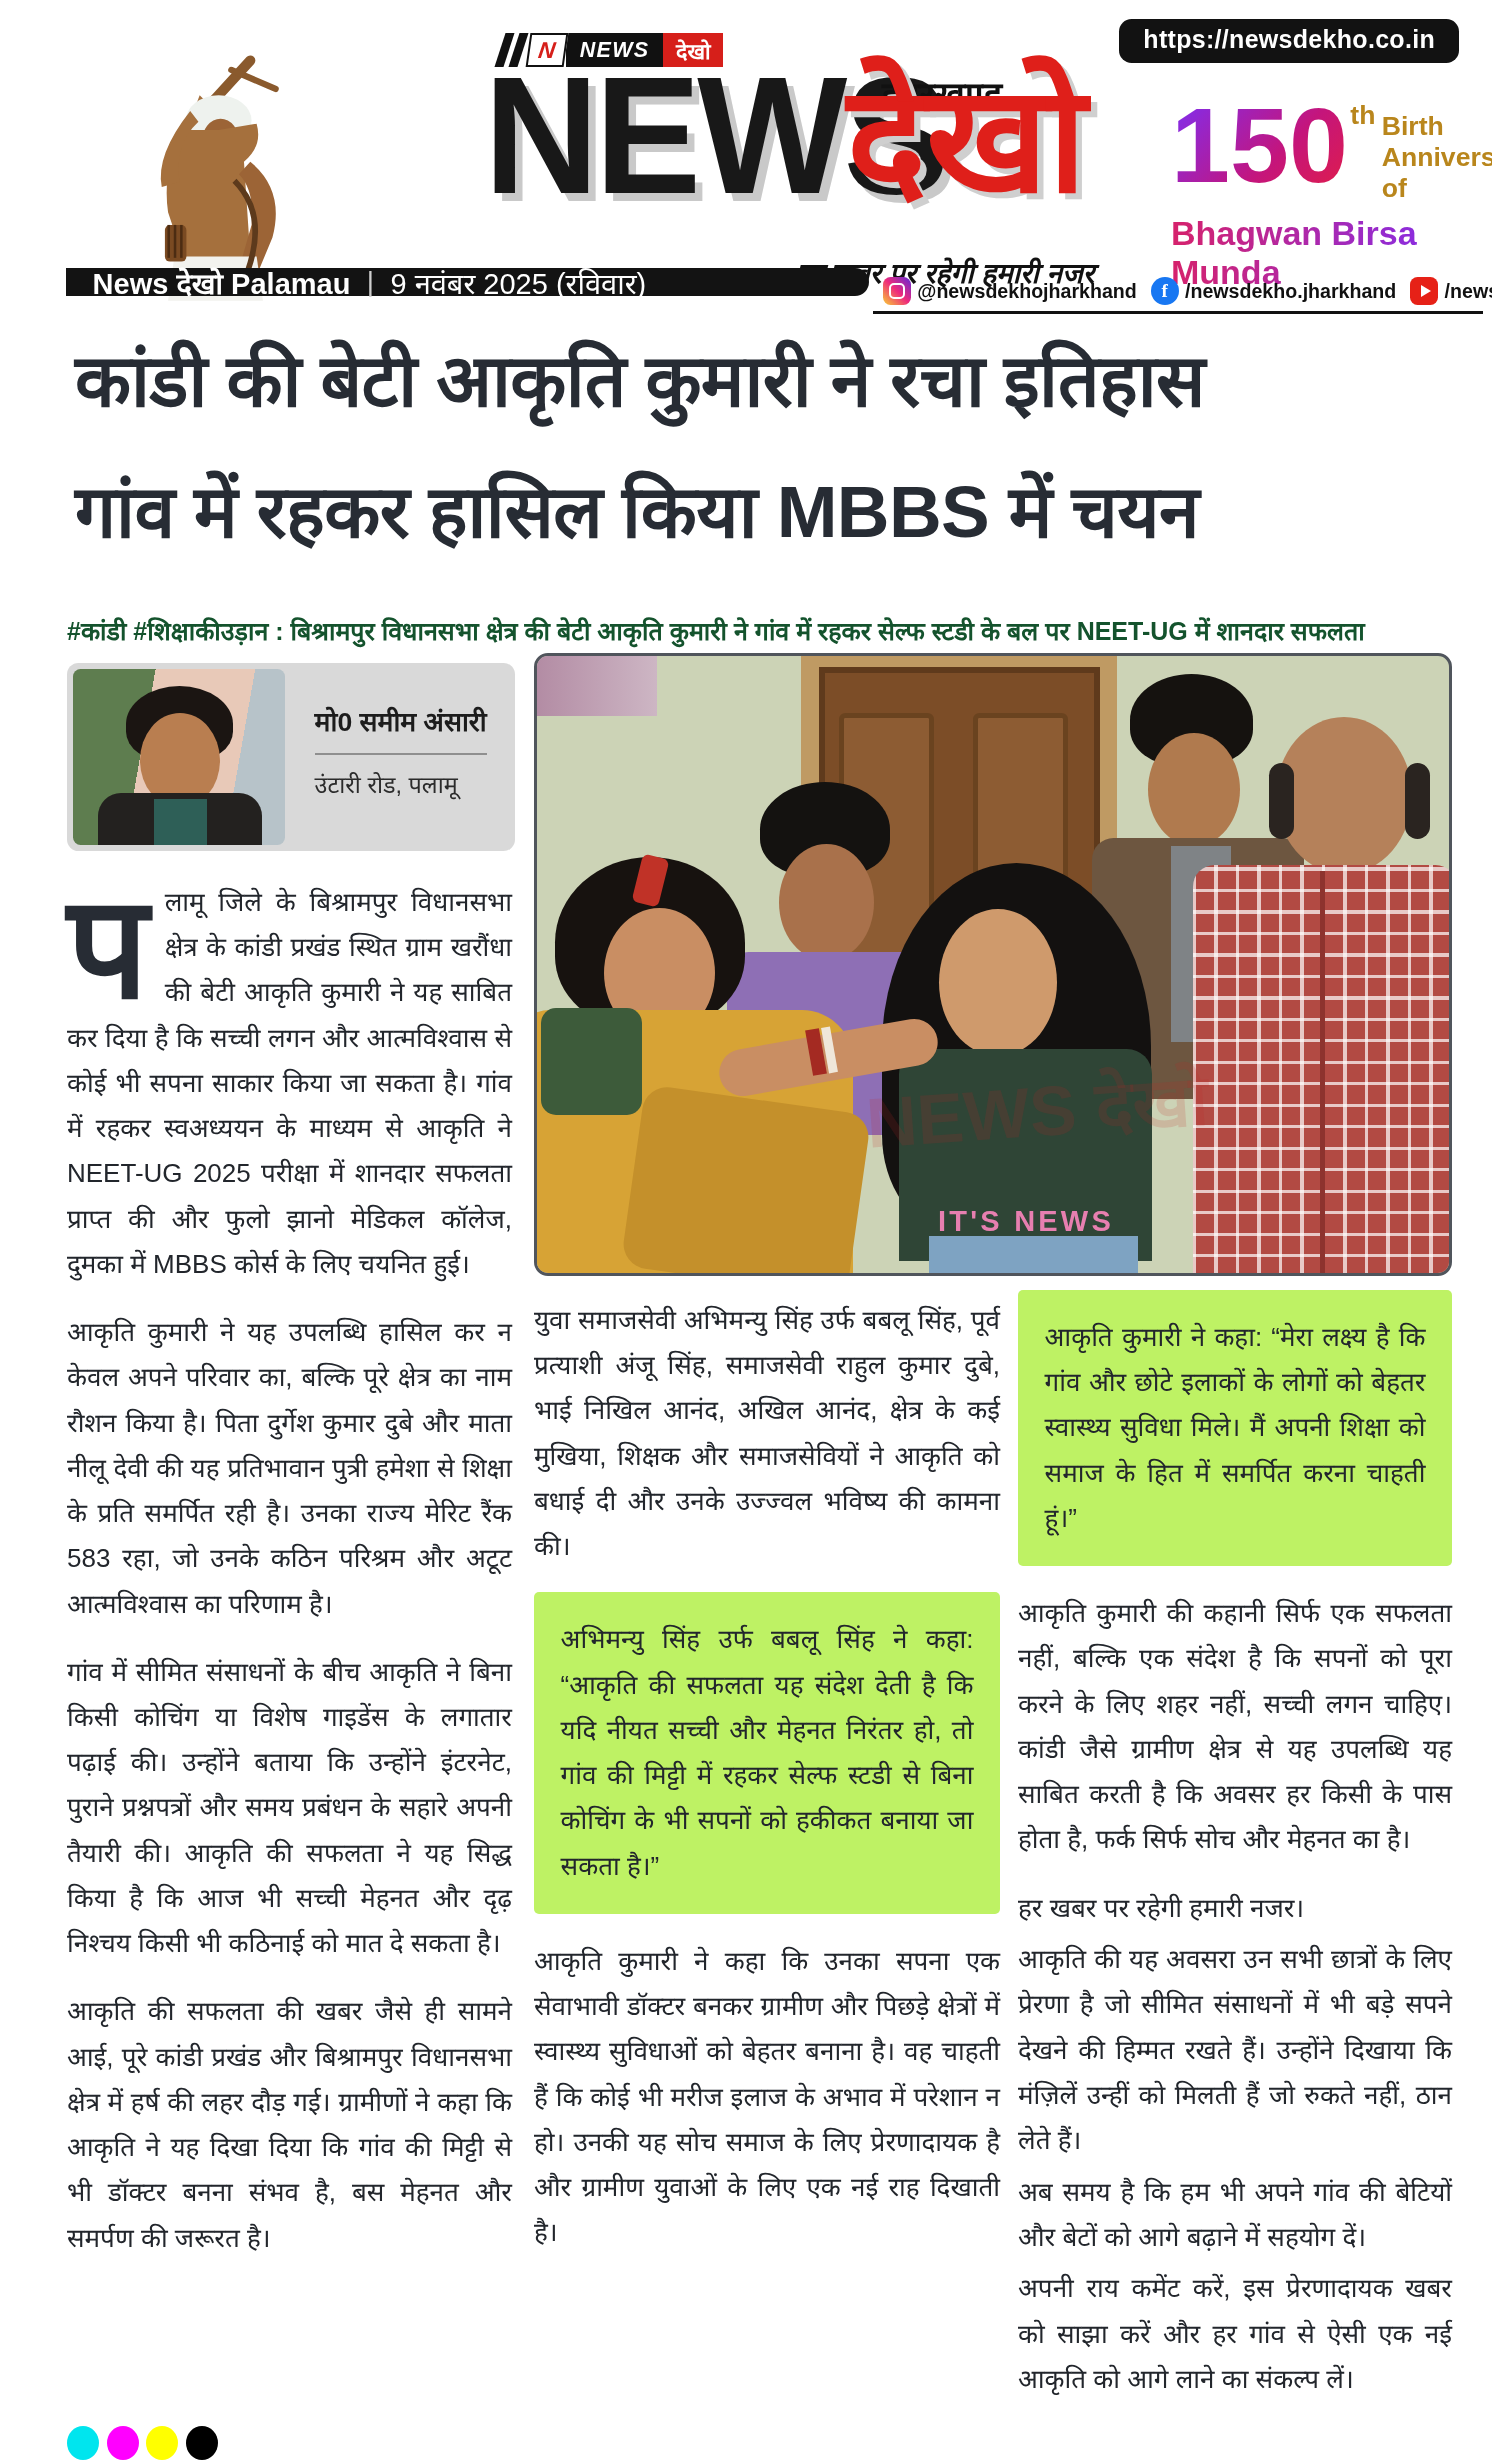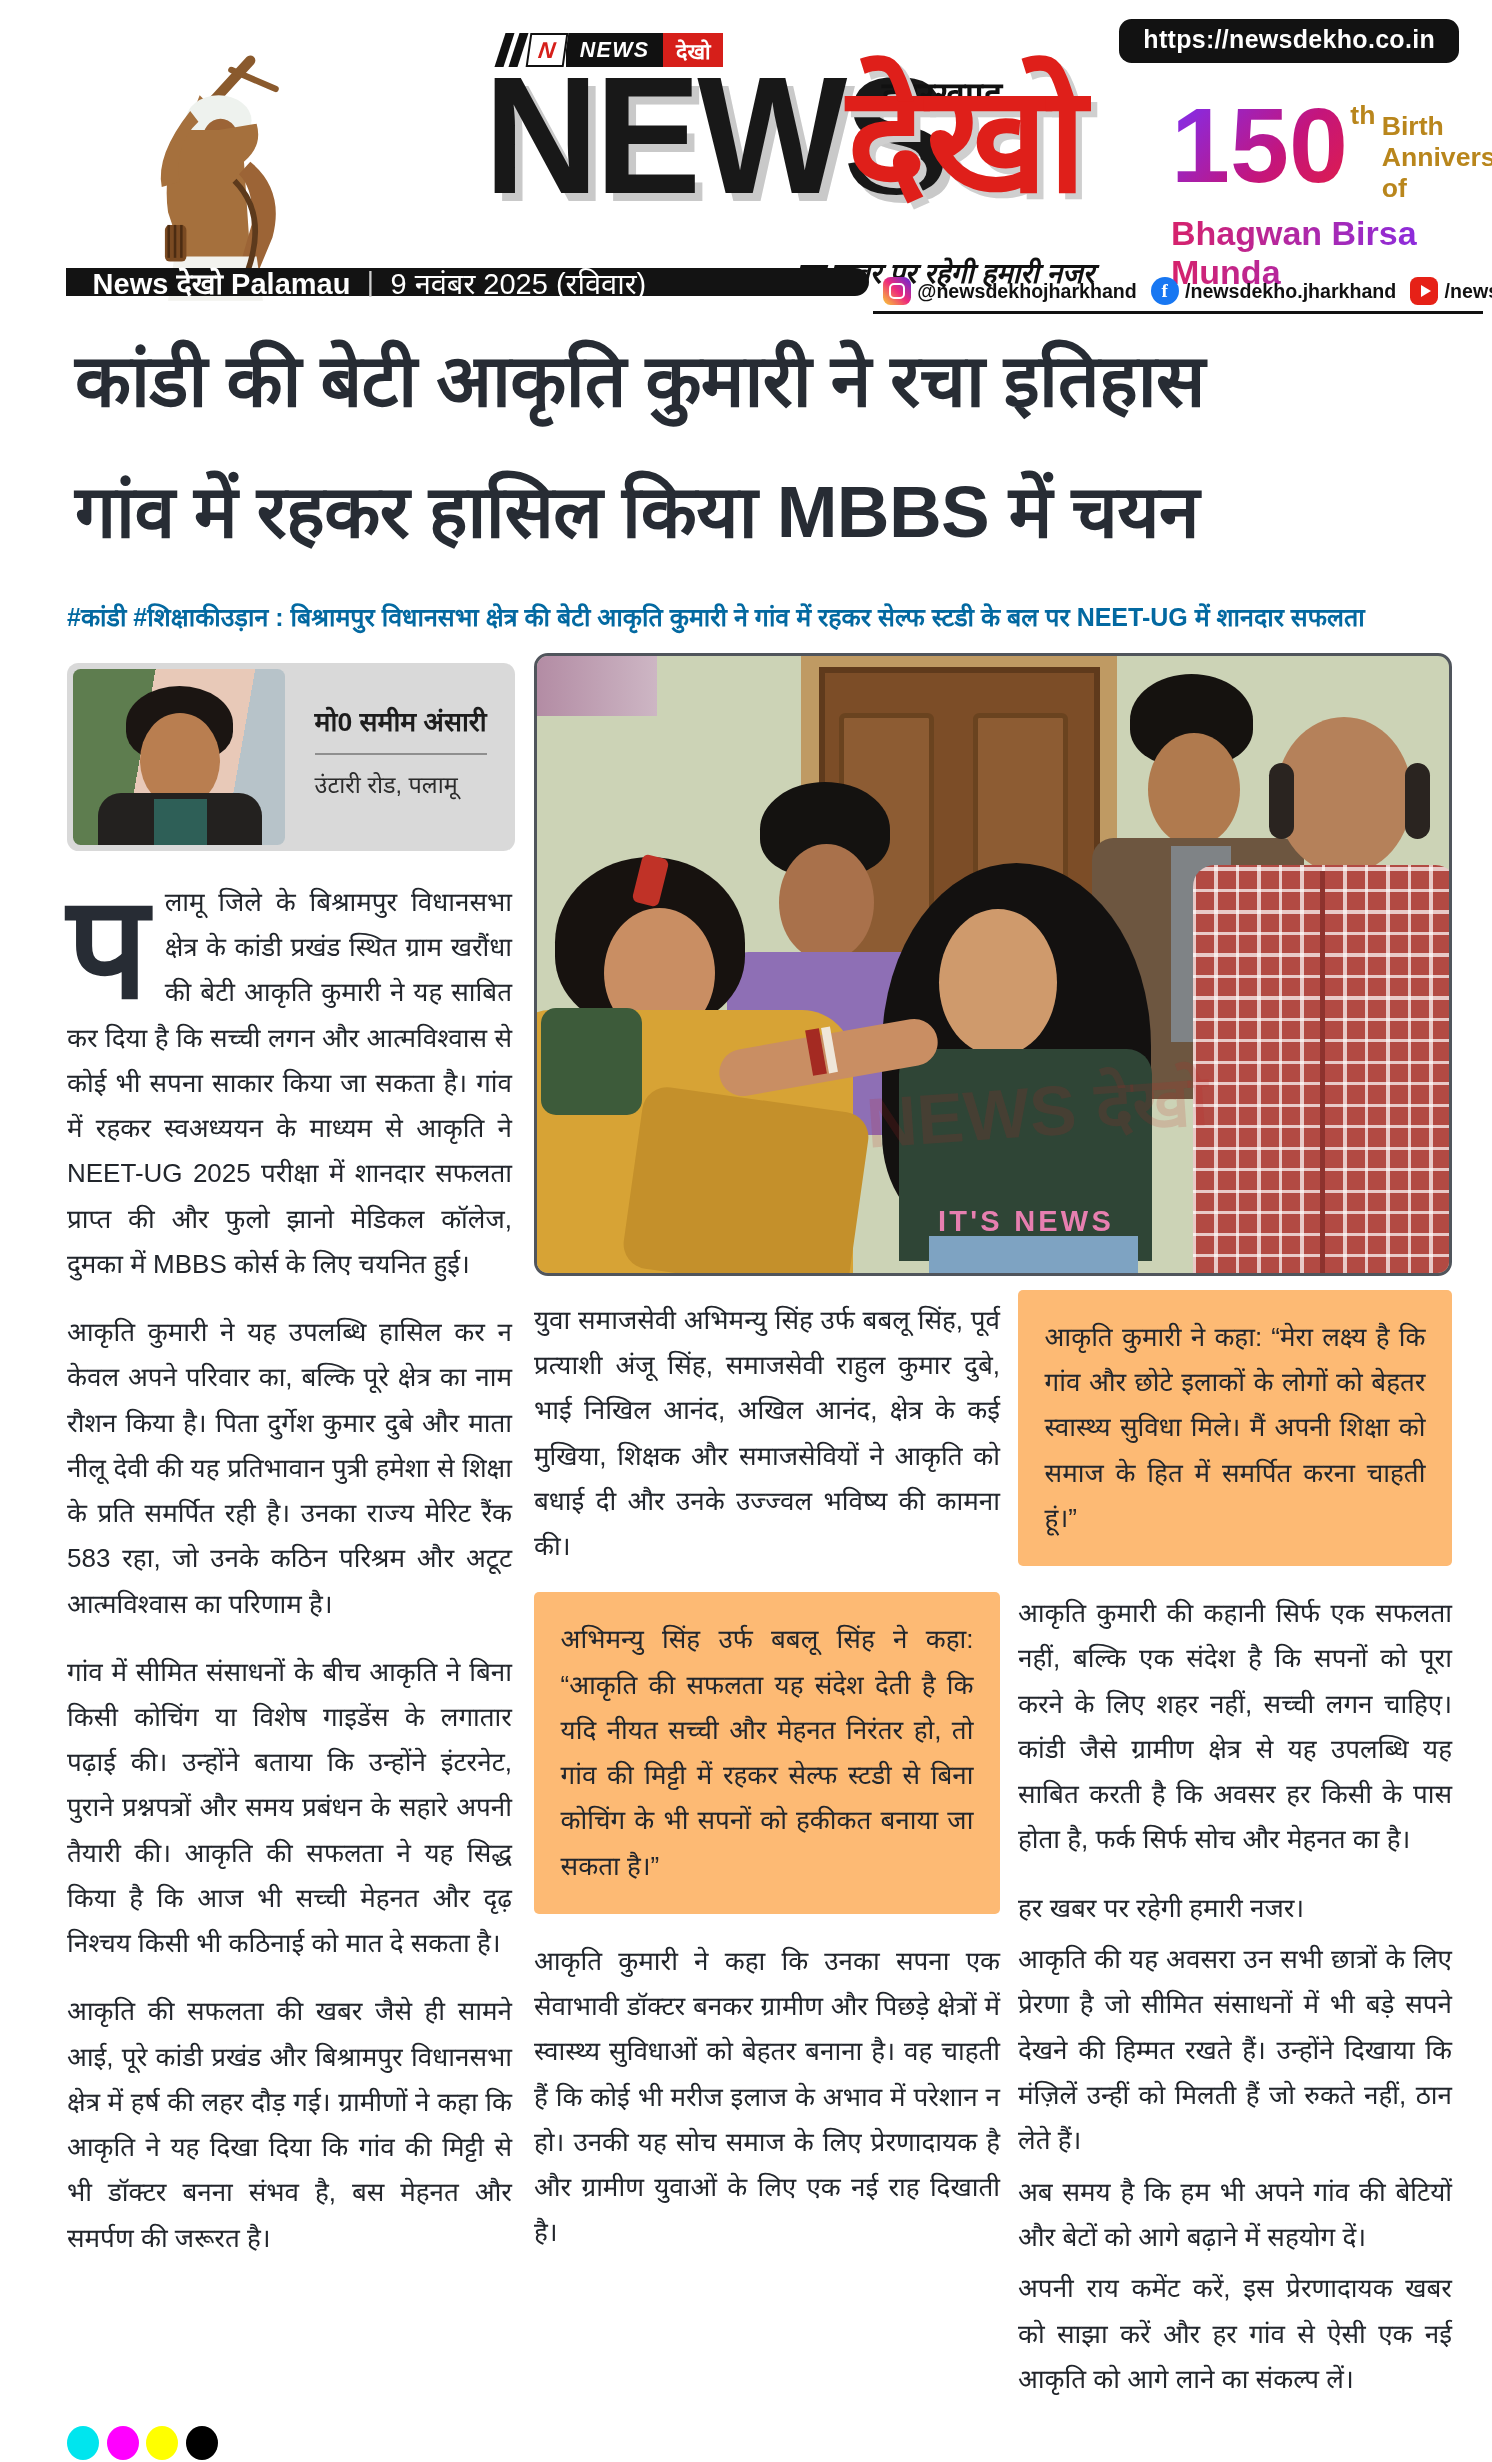--- a/index.html
+++ b/index.html
@@ -49,21 +49,21 @@
   .icn{width:28px;height:28px;border-radius:50%;display:flex;align-items:center;justify-content:center;color:#fff;font-weight:800;flex:0 0 auto;}
   .icn.ig{border-radius:7.6px;background:linear-gradient(45deg,#f9ce34,#ee2a7b,#6228d7);}
   .icn.ig i{width:12.6px;height:12.6px;border:2.5px solid #fff;border-radius:5px;display:block;}
   .icn.fb{background:#1877f2;font-size:19px;font-family:"Liberation Serif",serif;}
   .icn.yt{border-radius:7.6px;background:#e62117;}
   .icn.yt i{display:block;width:0;height:0;border-left:10px solid #fff;border-top:6.3px solid transparent;border-bottom:6.3px solid transparent;margin-left:2.5px;}
   .social-rule{left:873px;top:311px;width:610px;height:3.2px;background:#111;}
 
   
   .headline{left:75px;top:315px;width:1366px;font-size:73px;line-height:1.8;font-weight:800;color:#272c34;letter-spacing:-0.6px;}
-  .subheadline{left:67px;top:599px;width:1372px;font-size:25px;font-weight:700;color:#0369a1;}
+  .subheadline{left:67px;top:613px;width:1372px;font-size:25px;font-weight:700;color:#14532d;}
 
   
   .reporter{left:67px;top:663px;width:448px;height:188px;background:#d9d9d9;border-radius:11.4px;display:flex;overflow:hidden;}
   .rep-photo{width:212px;height:176px;margin:6.3px;border-radius:7.6px;overflow:hidden;position:relative;flex:0 0 auto;
              background:linear-gradient(100deg,#5e7d4f 0 34%,#e8c9b8 34% 75%,#b7c3c9 75% 100%);}
   .rep-photo .rp-hair{position:absolute;left:53px;top:16.4px;width:107px;height:76px;background:#1b1512;border-radius:50% 50% 40% 40%;}
   .rep-photo .rp-face{position:absolute;left:67px;top:44px;width:80px;height:95px;background:#b97e50;border-radius:50%;}
   .rep-photo .rp-body{position:absolute;left:25px;top:124px;width:164px;height:57px;background:#23211f;border-radius:23px 23px 0 0;}
   .rep-photo .rp-shirt{position:absolute;left:81px;top:130px;width:53px;height:51px;background:#2e5f57;}
   .rep-info{padding:40px 16.4px 0 23px;}
@@ -111,21 +111,21 @@
      background-image:repeating-linear-gradient(45deg,rgba(120,60,50,.5) 0 8.9px,transparent 8.9px 25px);}
   .ph-watermark{left:329px;top:405px;font-size:70px;font-weight:800;color:rgba(190,40,40,.16);transform:rotate(-4deg);}
 
   
   .col{font-size:26px;line-height:1.74;text-align:justify;color:#22262c;}
   .col p{margin:0 0 23px;}
   .col1{left:67px;top:880px;width:445px;}
   .col2{left:534px;top:1298px;width:466px;}
   .col3{left:1018px;top:1290px;width:434px;}
   .dropcap{float:left;font-size:143px;line-height:.82;font-weight:700;color:#272c34;padding:8.9px 16.4px 0 0;}
-  .quotebox{background:#fdba74;border-radius:5px;padding:25px 26.6px;margin:0 0 25px;}
+  .quotebox{background:#bef264;border-radius:5px;padding:25px 26.6px;margin:0 0 25px;}
   .quotebox p{margin:0;}
 
   
   .cmyk{left:67px;top:2426px;display:flex;gap:7.6px;}
   .dot{width:32px;height:34px;border-radius:50%;}
   .dot.c{background:#00e5ee}.dot.m{background:#ff00ff}.dot.y{background:#ffff00}.dot.k{background:#000}
 </style>
 </head>
 <body>
 

